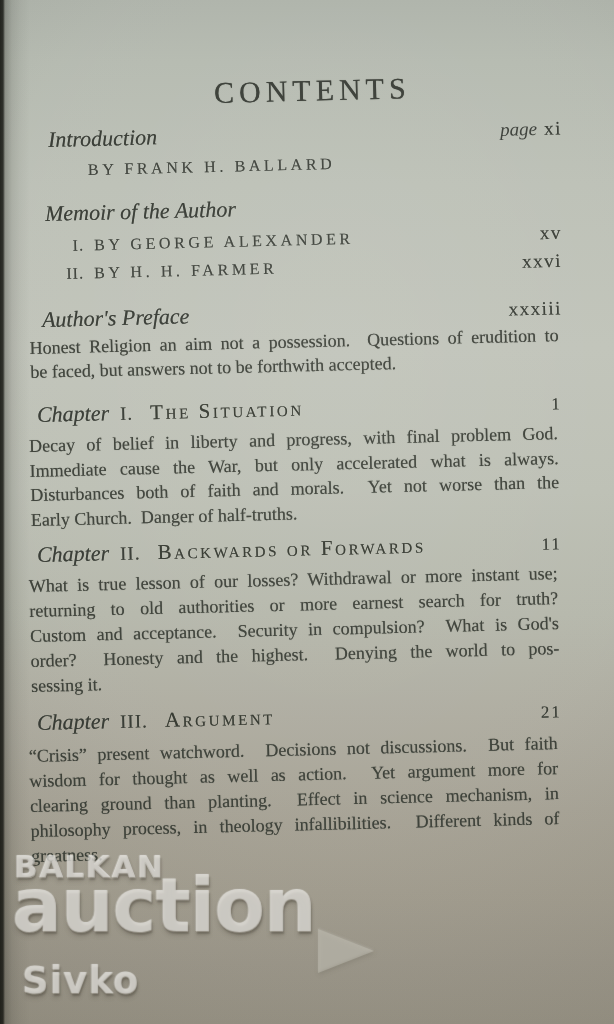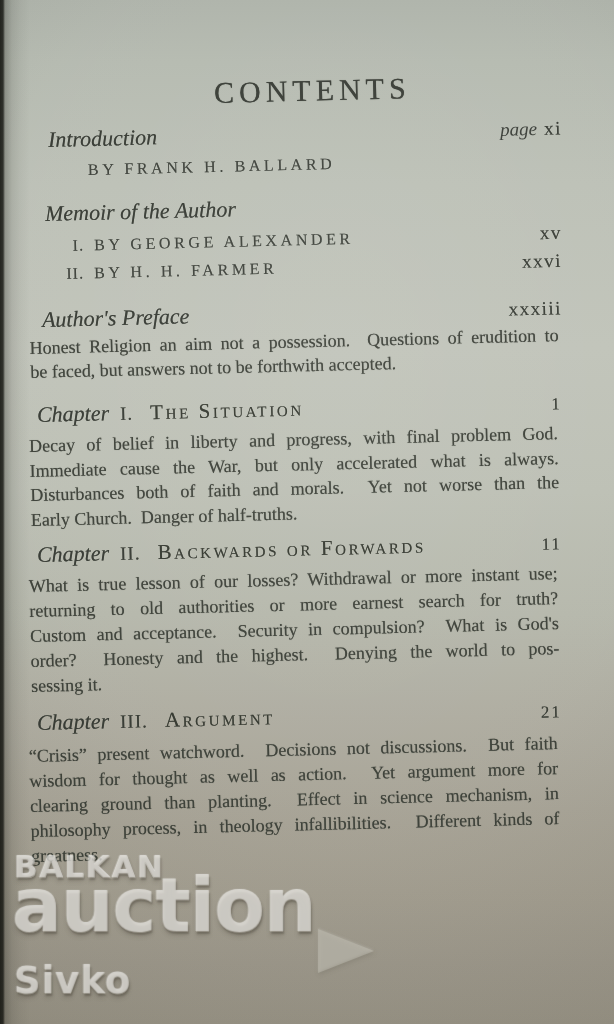--- a/index.html
+++ b/index.html
@@ -79,21 +79,21 @@
     font-weight:bold;z-index:6;
     color:rgba(210,206,194,0.30);
     text-shadow:0 -1px 1px rgba(255,255,255,0.50),
                -1px -1px 1px rgba(255,255,255,0.22),
                 1px  2px 2px rgba(72,67,55,0.38),
                 0    4px 4px rgba(72,67,55,0.18);
   }
   .wm-top{top:849px;left:14px;font-size:31px;letter-spacing:1.5px;
     -webkit-text-stroke:0.6px rgba(255,255,255,0.18);}
   .wm-mid{top:863px;left:12px;font-size:74px;letter-spacing:-1px;}
-  .wm-bottom{top:960px;left:14px;font-size:37px;letter-spacing:1px;}
+  .wm-bottom{top:960px;left:22px;font-size:37px;letter-spacing:1px;}
   .wm-arrow{
     top:929px;left:318px;width:0;height:0;z-index:6;
     border-top:22px solid transparent;
     border-bottom:22px solid transparent;
     border-left:56px solid rgba(196,192,180,0.42);
     filter:drop-shadow(0 -1px 1px rgba(255,255,255,0.40))
            drop-shadow(1px 2px 2px rgba(72,67,55,0.32));
   }
 </style>
 </head>

